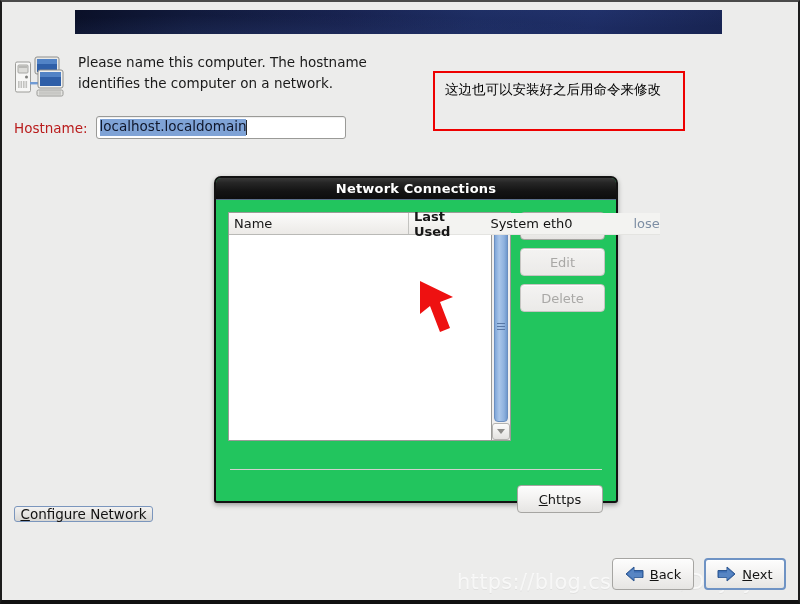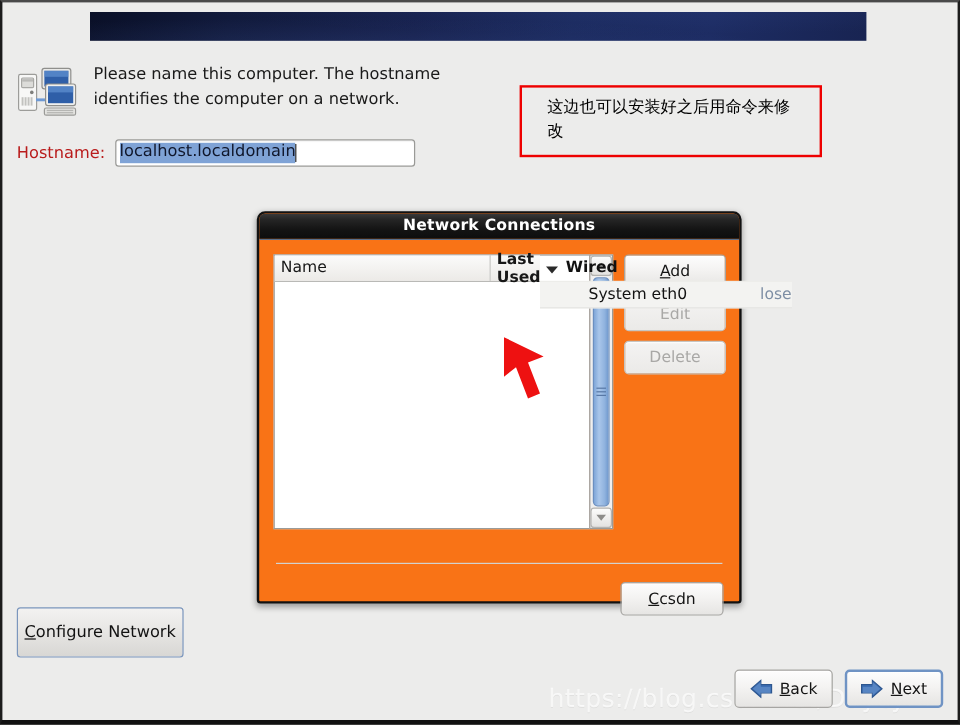--- a/index.html
+++ b/index.html
@@ -54,29 +54,29 @@
   #hostname-value {
     background: #7fa3d6; color: #10172b; font-size: 13.5px;
     padding: 1px 0 2px 0; line-height: 1;
   }
   #hostname-caret { width: 1px; height: 15px; background: #2b2b2b; }
 
   
   #annotation {
     position: absolute; left: 431px; top: 69px; width: 252px; height: 60px;
     border: 2px solid #ee0000; background: #ececeb;
-    padding: 6px 21px; color: #000;
+    padding: 6px 10px; color: #000;
     font-size: 13.5px; line-height: 1.5;
     font-family: "DejaVu Sans", "Liberation Sans", sans-serif;
   }
 
   
   #dialog {
     position: absolute; left: 212px; top: 174px; width: 404px; height: 327px;
-    background: #f97316;
+    background: #22c55e;
     border: 2px solid #121212;
     border-radius: 7px 7px 3px 3px;
     box-shadow: 0 2px 5px rgba(0,0,0,.35);
   }
   #dialog-titlebar {
     height: 22px; border-radius: 5px 5px 0 0;
     background: linear-gradient(180deg,#3a3a3a 0%,#262626 22%,#141414 62%,#0d0d0d 100%);
     border-bottom: 1px solid #5b708c;
     display: flex; align-items: center; justify-content: center;
   }
@@ -148,21 +148,21 @@
   }
   .btn.disabled { color: #a9a8a6; background: linear-gradient(180deg,#f4f3f2,#ebeae8); border-color: #c6c5c2; }
   .side-btn { width: 85px; height: 28px; }
   .mn { text-decoration: underline; }
 
   #dialog-sep { position: absolute; left: 14px; right: 14px; top: 268px; height: 1px; background: #d3d2cf; }
   #close-btn { position: absolute; right: 13px; top: 284px; width: 86px; height: 28px; }
 
   
   #configure-btn {
-    position: absolute; left: 12px; top: 504px; width: 139px; height: 42px;
+    position: absolute; left: 12px; top: 504px; width: 139px; height: 16px;
     background: linear-gradient(180deg,#f3f2f1 0%,#e6e5e3 50%,#d8d7d4 100%);
     border: 1px solid #7b96bd; border-radius: 3px;
     font-size: 13.5px; color: #121212;
     display: flex; align-items: center; justify-content: center;
   }
 
   
   #nav { position: absolute; right: 12px; top: 556px; display: flex; gap: 10px; }
   .nav-btn {
     width: 82px; height: 32px; gap: 6px;
@@ -240,24 +240,20 @@
     <div id="dialog-body">
       <div id="dialog-main">
 
         <div id="list-wrap">
           <div id="list-box">
             <div id="list-head">
               <div class="col-head col-name">Name</div>
               <div class="col-head col-last">Last Used</div>
             </div>
             <div id="list-rows">
-              <div class="group-row">
-                <span class="tri"></span>
-                <span>Wired</span>
-              </div>
               <div class="item-row">
                 <span class="item-name">System eth0</span>
                 <span class="item-last">lose</span>
               </div>
             </div>
           </div>
 
           <div id="scrollbar">
             <div class="sb-btn">
               <span class="sb-arrow-up"></span>
@@ -286,21 +282,21 @@
           </div>
           <div class="btn side-btn disabled">
             <span>Delete</span>
           </div>
         </div>
       </div>
 
       <div id="dialog-sep"></div>
 
       <div class="btn" id="close-btn">
-        <span><span class="mn">C</span><span>csdn</span></span>
+        <span><span class="mn">C</span><span>https</span></span>
       </div>
     </div>
   </div>
 
   <div id="configure-btn">
     <span><span class="mn">C</span><span>onfigure Network</span></span>
   </div>
 
   <div id="watermark">https://blog.csdn.net/Daycym</div>
 

